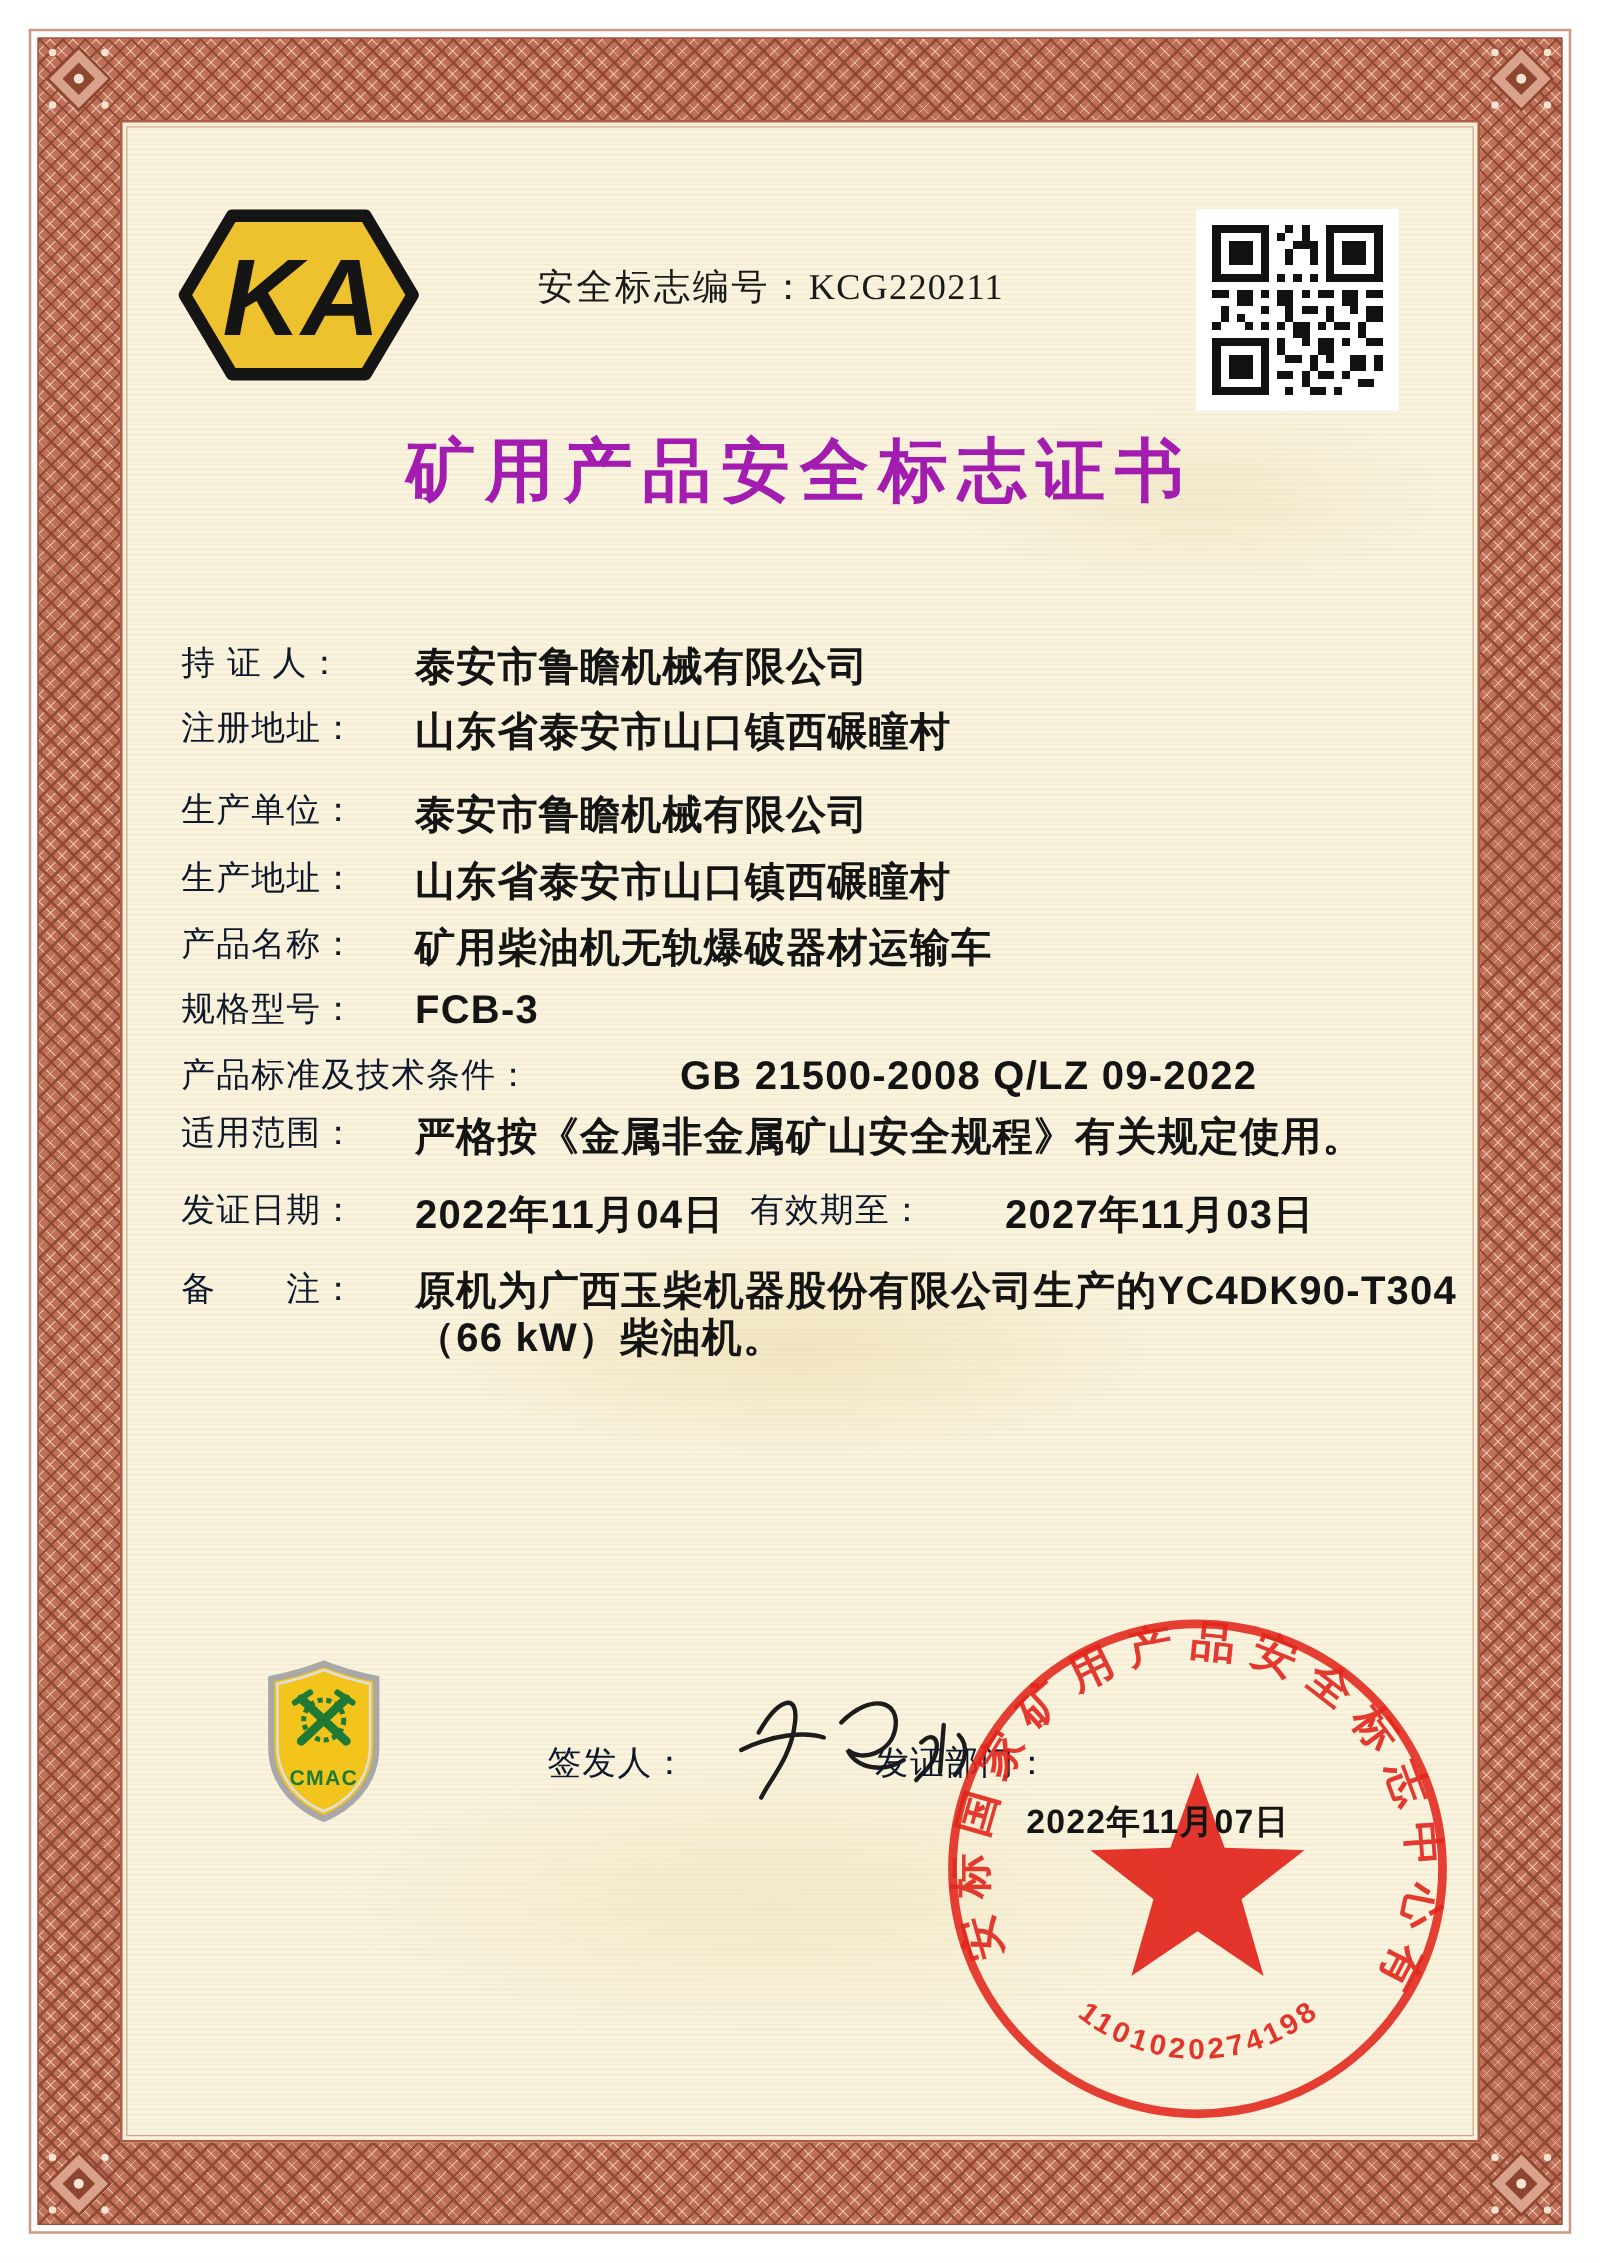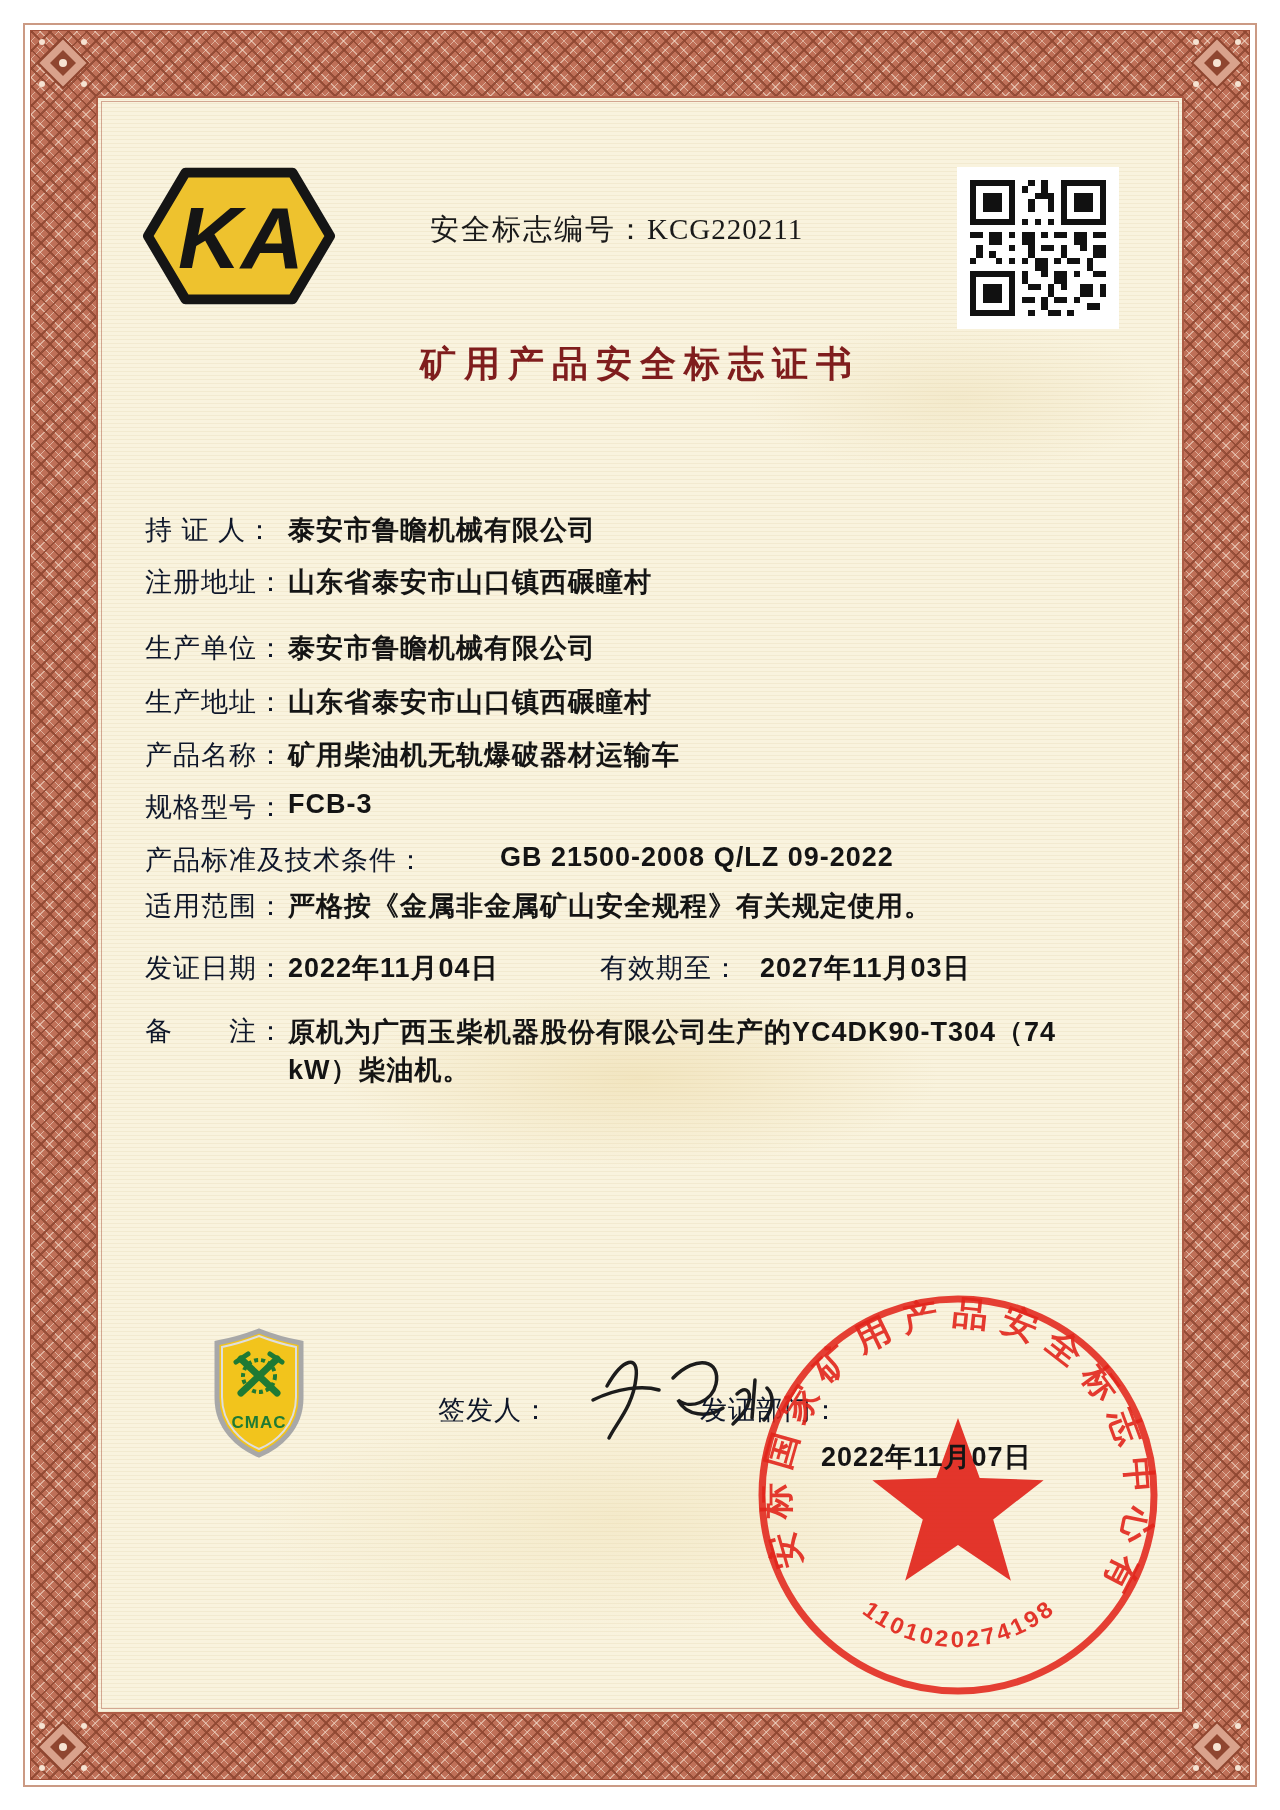--- a/index.html
+++ b/index.html
@@ -22,26 +22,26 @@
   .inner{position:absolute;inset:96px;background-color:#f9f3de;border:2px solid #ad5c45;
     background-image:
       radial-gradient(ellipse 430px 130px at 540px 980px, rgba(233,212,156,.45), rgba(233,212,156,0) 70%),
       radial-gradient(ellipse 520px 170px at 520px 1420px, rgba(236,219,170,.38), rgba(236,219,170,0) 70%),
       radial-gradient(ellipse 300px 110px at 860px 300px, rgba(230,212,162,.30), rgba(230,212,162,0) 70%),
       repeating-linear-gradient(0deg, rgba(213,192,146,.18) 0 1px, rgba(0,0,0,0) 1px 4px);}
   .inner::after{content:"";position:absolute;inset:3px;border:1px solid rgba(173,92,69,.5);pointer-events:none;}
 
   
   .lbl{font-family:Liberation Sans, sans-serif;font-size:27px;color:#0f172a;letter-spacing:1px;white-space:pre;}
-  .val{font-family:"Liberation Sans",sans-serif;font-weight:700;font-size:27px;color:#141414;letter-spacing:1px;}
+  .val{font-family:"Liberation Sans",sans-serif;font-weight:700;font-size:32px;color:#141414;letter-spacing:1px;margin-left:44px;}
   .cert-no{display:flex;align-items:baseline;font-family:"Liberation Serif",serif;color:#1a1a1a;}
   .cert-no .l{font-size:29px;letter-spacing:2px;}
   .cert-no .v{font-size:29px;letter-spacing:1px;text-align:center;}
   .title{width:100%;text-align:center;font-family:"Liberation Serif",serif;font-weight:900;
-         font-size:36px;letter-spacing:8px;color:#7f1d1d;}
+         font-size:55px;letter-spacing:8px;color:#a21caf;}
   .statement{font-family:"Liberation Sans",sans-serif;font-weight:700;font-size:26px;color:#151515;
              line-height:33.5px;text-align:justify;text-indent:2em;overflow-wrap:anywhere;}
   .remark-val{line-height:38px;}
 </style>
 </head>
 <body>
 
 <div class="page">
 
   <div class="frame-outline"></div>
@@ -150,21 +150,21 @@
 
   <div class="abs" style="left:145px;top:950px;width:990px">
     <span class="lbl">发证日期：</span>
     <span class="val abs" style="left:143px;top:0">2022年11月04日</span>
     <span class="lbl abs" style="left:455px;top:0">有效期至：</span>
     <span class="val abs" style="left:615px;top:0">2027年11月03日</span>
   </div>
 
   <div class="abs" style="left:145px;top:1013px">
     <span class="lbl">备　　注：</span>
-    <span class="val abs remark-val" style="left:143px;top:0;width:845px">原机为广西玉柴机器股份有限公司生产的YC4DK90-T304（74 kW）柴油机。</span>
+    <span class="val abs remark-val" style="left:143px;top:0;width:845px">原机为广西玉柴机器股份有限公司生产的YC4DK90-T304（66 kW）柴油机。</span>
   </div>
 
 
   <svg class="abs" style="left:212px;top:1326px" width="94" height="134" viewBox="0 0 94 134">
     <path d="M47 5 C62 11 78 15 89 17 L89 72 C89 103 66 121 47 129 C28 121 5 103 5 72 L5 17 C16 15 32 11 47 5 Z" fill="#f2c41c" stroke="#a8a8a8" stroke-width="5"></path>
     <path d="M47 10 C60 15 74 19 84 21 L84 71 C84 99 64 116 47 123 C30 116 10 99 10 71 L10 21 C20 19 34 15 47 10 Z" fill="none" stroke="#dedede" stroke-width="2"></path>
     <g>
       <circle cx="47" cy="50" r="16" fill="none" stroke="#1e7a34" stroke-width="4" stroke-dasharray="4 3"></circle>
       <path d="M29 33 L65 67 M65 33 L29 67" stroke="#1e7a34" stroke-width="7" stroke-linecap="round"></path>
       <path d="M24 36 L36 28 M70 36 L58 28" stroke="#1e7a34" stroke-width="5" stroke-linecap="round"></path>

